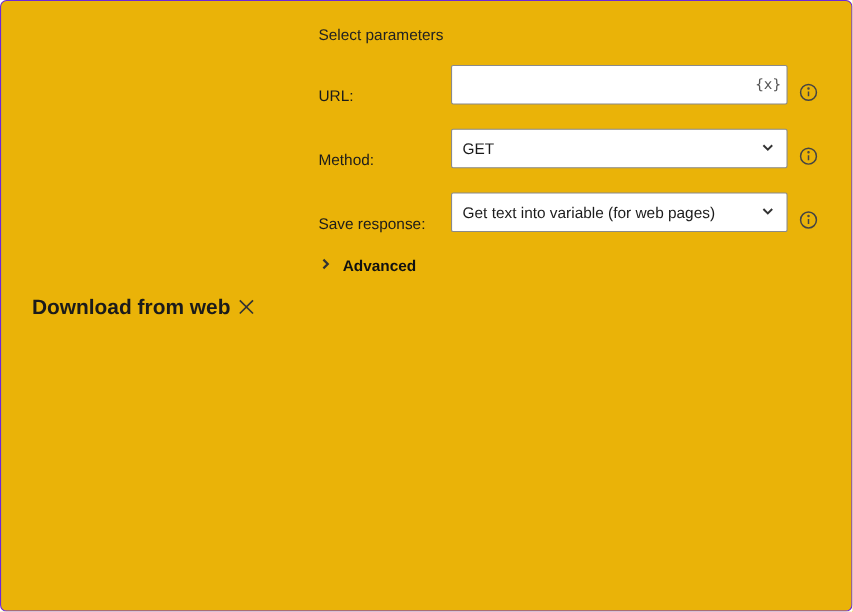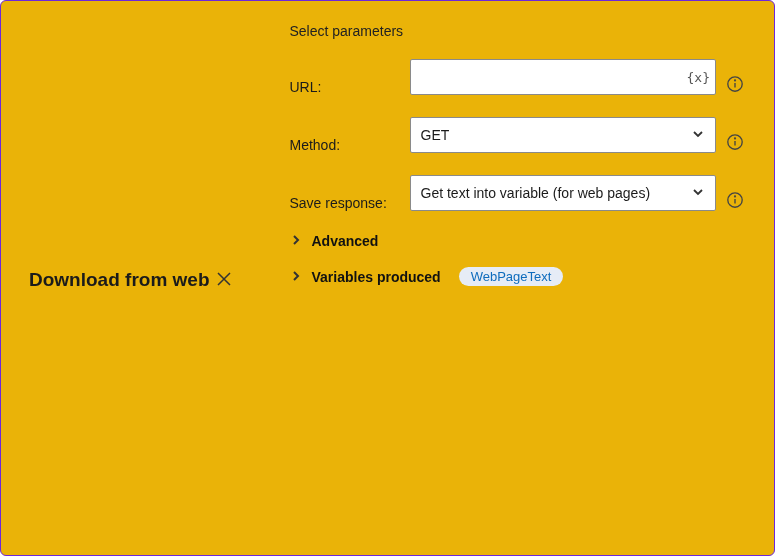--- a/index.html
+++ b/index.html
@@ -151,24 +151,17 @@
       </span>
     </div>
 
     <div class="expander">
       <span class="chev"><svg viewBox="0 0 12 12">
             <path d="M4 2 L8 6 L4 10"></path>
           </svg></span>
       <span>Advanced</span>
     </div>
 
-    <div class="expander">
-      <span class="chev"><svg viewBox="0 0 12 12">
-            <path d="M4 2 L8 6 L4 10"></path>
-          </svg></span>
-      <span>Variables produced</span>
-      <span class="var-chip">WebPageText</span>
-    </div>
 
   </div>
 
 
 </div>
 
 </body></html>

